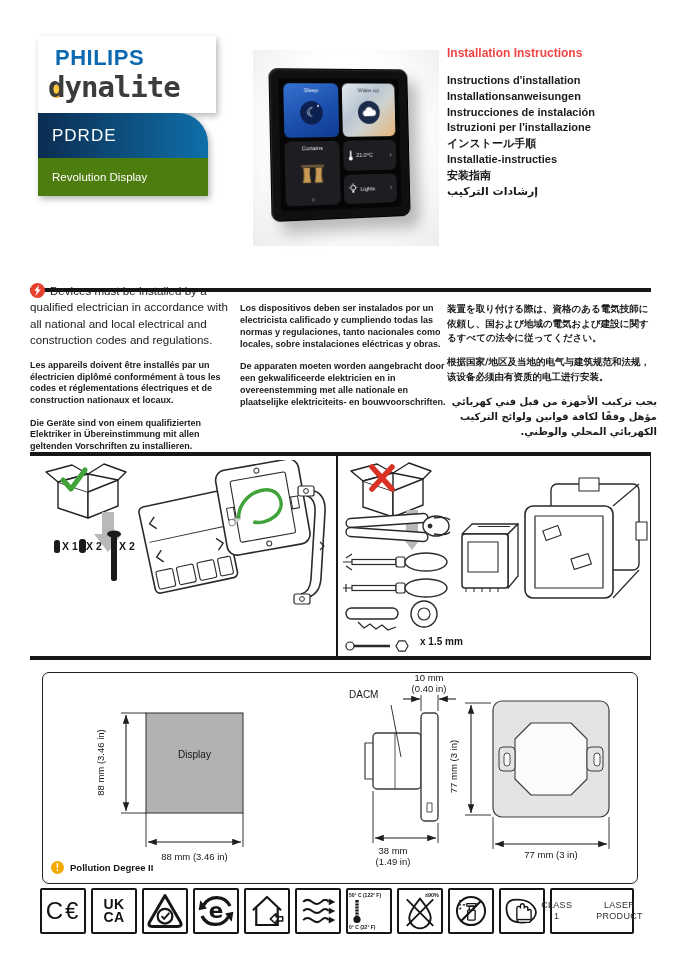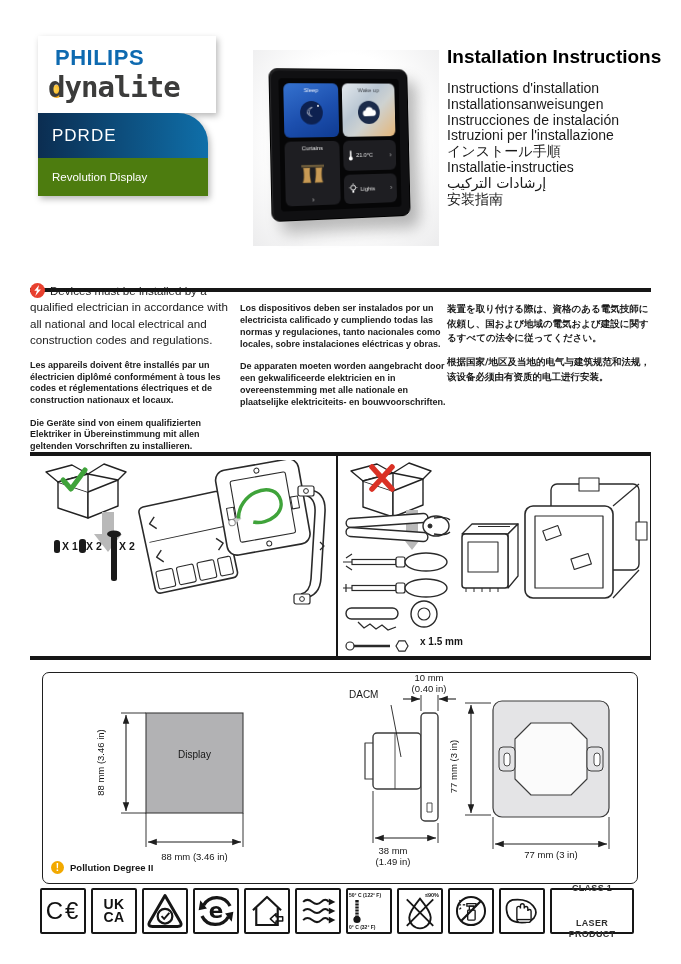--- a/index.html
+++ b/index.html
@@ -41,22 +41,22 @@
   .tile-curtains { background:#1e1e22; }
   .tile-curtains .tile-label { color:#e6e6e6; }
   .curt-svg { position:absolute; left:50%; top:50%; transform:translate(-50%,-46%); }
   .tile-chev { position:absolute; bottom:2px; width:100%; text-align:center; color:#cfcfcf; font-size:7px; line-height:7px; }
   .right-col { display:flex; flex-direction:column; gap:4px; }
   .mini { flex:1; background:#1e1e22; border-radius:6px; display:flex; align-items:center; padding:0 5px; gap:3px; color:#e8e8e8; font-size:6px; }
   .mini .chev { margin-left:auto; color:#bdbdbd; font-size:7px; }
 
   
   .hdr { position:absolute; left:447px; top:46px; width:218px; }
-  .hdr-title { font-size:19px; font-weight:bold; color:#000000; margin-bottom:13px; }
-  .hdr-lang { font-size:14px; line-height:15.8px; color:#1a1a1a; font-weight:400; }
+  .hdr-title { font-size:12px; font-weight:bold; color:#ef4444; margin-bottom:13px; }
+  .hdr-lang { font-size:11px; line-height:15.8px; color:#1a1a1a; font-weight:700; }
   .hdr-lang.cjk { font-family:"DejaVu Sans", sans-serif; }
 
   
   .rule { position:absolute; left:30px; width:621px; background:#161616; }
 
   
   .safety-col { position:absolute; color:#1a1a1a; }
   .col-en { left:30px; top:283px; width:206px; }
   .p-en { font-size:11.6px; line-height:1.42; }
   .bolt { display:inline-block; width:15px; height:15px; vertical-align:-3px; margin-right:5px; }
@@ -93,21 +93,21 @@
 
   
   .certs { position:absolute; left:40px; top:888px; display:flex; gap:5px; }
   .cert { width:46px; height:46px; border:2px solid #161616; border-radius:2px; background:#fff;
           display:flex; align-items:center; justify-content:center; position:relative; }
   .ce-txt { font-size:24px; font-weight:500; letter-spacing:2px; color:#111; }
   .ukca { font-size:14px; font-weight:bold; line-height:13px; letter-spacing:.5px; text-align:center; color:#111; }
   .cert-temp { flex-direction:column; justify-content:space-between; padding:2px 1px; align-items:flex-start; }
   .t-txt { font-size:5px; font-weight:600; white-space:nowrap; }
   .hum { position:absolute; right:2px; top:2px; font-size:5.5px; font-weight:bold; }
-  .laser { width:84px; flex-direction:column; font-size:9px; font-weight:bold; color:#2f2f2f; letter-spacing:.3px; text-align:center; line-height:11px;gap:24px; }
+  .laser { width:84px; flex-direction:row; font-size:9px; font-weight:normal; color:#2f2f2f; letter-spacing:.3px; text-align:center; line-height:11px;gap:24px; }
 </style>
 </head>
 <body>
 
 <div class="page">
 
   <div class="logo">
     <div class="logo-white">
       <div class="philips">PHILIPS</div>
       <div class="dynalite">
@@ -176,22 +176,22 @@
   </div>
 
   <div class="hdr">
     <div class="hdr-title">Installation Instructions</div>
     <div class="hdr-lang">Instructions d'installation</div>
     <div class="hdr-lang">Installationsanweisungen</div>
     <div class="hdr-lang">Instrucciones de instalación</div>
     <div class="hdr-lang">Istruzioni per l'installazione</div>
     <div class="hdr-lang cjk">インストール手順</div>
     <div class="hdr-lang">Installatie-instructies</div>
+    <div class="hdr-lang cjk">安装指南</div>
     <div class="hdr-lang cjk">إرشادات التركيب</div>
-    <div class="hdr-lang cjk">安装指南</div>
   </div>
 
   <div class="rule" style="top:288px;height:3.5px;"></div>
 
   <div class="safety-col col-en">
     <div class="p-en">
       <svg class="bolt" viewBox="0 0 16 16">
         <circle cx="8" cy="8" r="8" fill="#e8402e"></circle>
         <path d="M9.6,2.2 L4.6,8.2 L7.4,8.2 L5.6,13.8 L11.6,6.8 L8.6,6.8 Z" fill="#fff"></path>
       </svg><span>Devices must be installed by a qualified electrician in accordance with all national and local electrical and construction codes and regulations.</span>
@@ -199,20 +199,21 @@
     <div class="p-sm">Les appareils doivent être installés par un électricien diplômé conformément à tous les codes et réglementations électriques et de construction nationaux et locaux.</div>
     <div class="p-sm">Die Geräte sind von einem qualifizierten Elektriker in Übereinstimmung mit allen geltenden Vorschriften zu installieren.</div>
   </div>
   <div class="safety-col col-2">
     <div class="p-sm">Los dispositivos deben ser instalados por un electricista calificado y cumpliendo todas las normas y regulaciones, tanto nacionales como locales, sobre instalaciones eléctricas y obras.</div>
     <div class="p-sm">De apparaten moeten worden aangebracht door een gekwalificeerde elektricien en in overeenstemming met alle nationale en plaatselijke elektriciteits- en bouwvoorschriften.</div>
   </div>
   <div class="safety-col col-3">
     <div class="p-cjk">装置を取り付ける際は、資格のある電気技師に依頼し、国および地域の電気および建設に関するすべての法令に従ってください。</div>
     <div class="p-cjk">根据国家/地区及当地的电气与建筑规范和法规，该设备必须由有资质的电工进行安装。</div>
+    <div class="p-ar">يجب تركيب الأجهزة من قبل فني كهربائي مؤهل وفقًا لكافة قوانين ولوائح التركيب الكهربائي المحلي والوطني.</div>
   </div>
 
   <div class="rule" style="top:452px;height:4px;"></div>
 
   <div class="diag">
 
     <svg width="306" height="196" viewBox="0 0 306 196" style="left:0;">
       <g stroke="#222" stroke-width="1.4" fill="#fff" stroke-linejoin="round" stroke-linecap="round">
 
         <path d="M28,22 L58,32 L58,58 L28,48 Z"></path>

